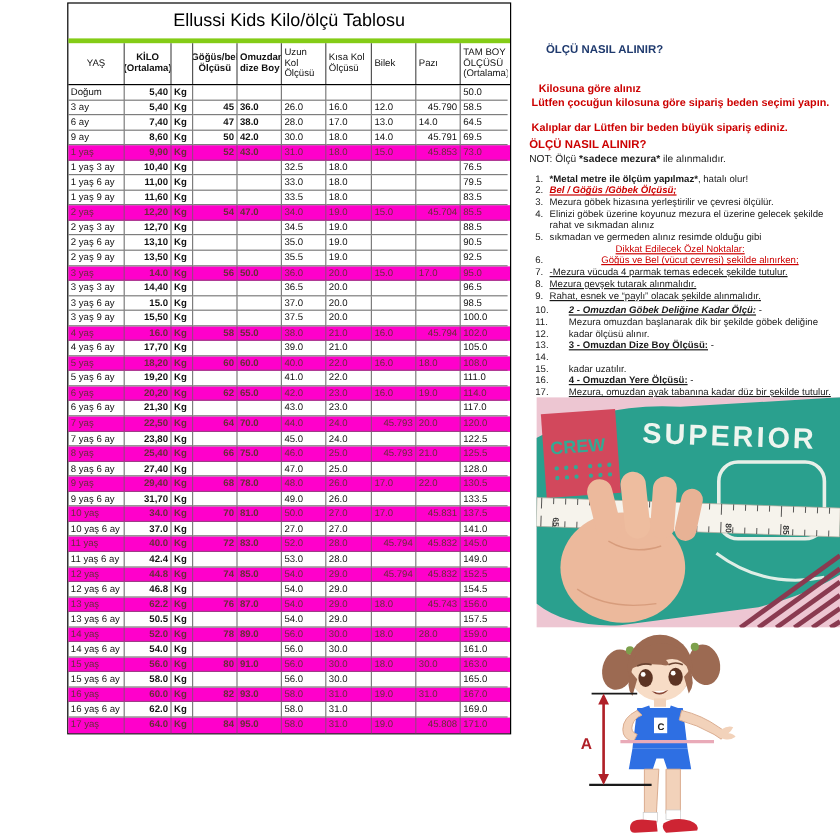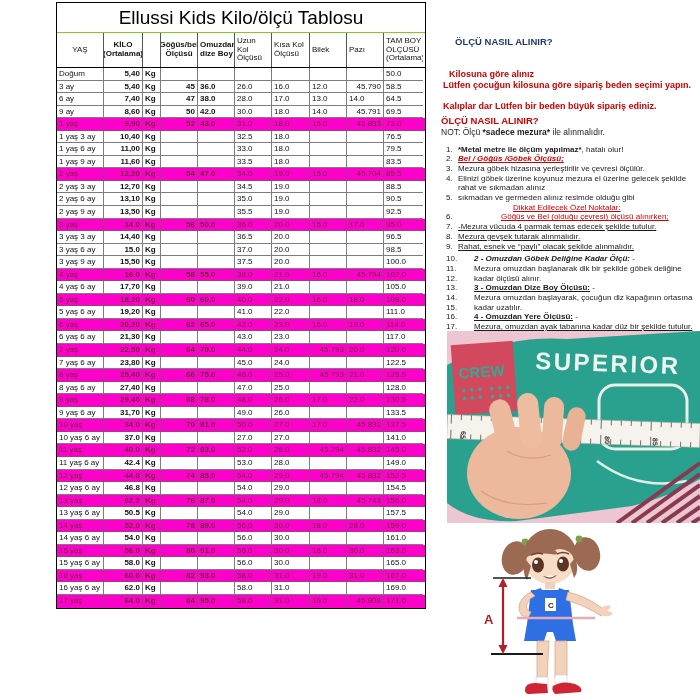--- a/index.html
+++ b/index.html
@@ -1,21 +1,21 @@
 <!DOCTYPE html>
 <html style="--hl: #ff00cb; --red: #cc0000; --blue: #1f3a6e;"><head>
 <meta charset="utf-8">
 <style>
   html,body{margin:0;padding:0;}
   body{width:700px;height:700px;background:#fff;position:relative;overflow:hidden;
        font-family:"Liberation Sans",sans-serif;color:#111;}
   
   .size-table{position:absolute;left:56px;top:2px;width:368px;border:1px solid #000;background:#fff;}
-  .table-title{height:29px;line-height:29px;text-align:center;font-size:19px;color:#000;
-               border-bottom:1px solid #84cc16;}
+  .table-title{height:29px;line-height:29px;text-align:center;font-size:15px;color:#000;
+               border-bottom:4px solid #84cc16;}
   .grid-row{display:grid;grid-template-columns:47px 39px 18px 37px 37px 37px 38px 37px 37px 39px;}
   .thead{height:34px;border-bottom:1px solid #000;}
   .th{border-right:1px solid #555;font-size:8px;line-height:8.6px;display:flex;align-items:center;
       padding:1px 2px;box-sizing:border-box;overflow:hidden;}
   .th:last-child{border-right:none;}
   .th.c{justify-content:center;text-align:center;}
   .th.b{font-weight:bold;}
   .tr{height:12.55px;}
   .td{border-right:1px solid #7d7d7d;border-bottom:1px solid #7d7d7d;font-size:8px;line-height:11.8px;
       white-space:nowrap;overflow:hidden;box-sizing:border-box;padding:0 2px;}
@@ -37,21 +37,21 @@
   .note{font-size:8.5px;margin:1px 0 0 1px;color:#222;}
   .inst{margin:8px 0 0 6px;}
   .li{display:flex;font-size:8px;line-height:9.7px;color:#1a1a1a;}
   .li .num{flex:none;width:12px;}
   .li.w .num{width:28px;}
   .li.ind{margin-left:12px;}
   .li.gap{margin-top:3px;}
   .b{font-weight:bold;}
   .u{text-decoration:underline;}
   .bu{font-weight:bold;text-decoration:underline;}
-  .biu{font-weight:bold;font-style:italic;}
+  .biu{font-weight:bold;font-style:italic;text-decoration:underline;}
   .ru{color:var(--red,#cc0000);text-decoration:underline;margin-left:43px;}
   .riu{color:var(--red,#cc0000);font-weight:bold;font-style:italic;text-decoration:underline;}
   
   .photo{position:absolute;left:447px;top:331px;width:253px;height:192px;}
   .figure{position:absolute;left:481px;top:528px;width:144px;height:170px;}
 </style>
 </head>
 <body>
 
 <div class="size-table">
@@ -615,21 +615,21 @@
       <div class="li">
         <span class="num">5.</span>
         <span><span>sıkmadan ve germeden alınız resimde olduğu gibi</span></span>
       </div>
       <div class="li ind">
         <span class="num"></span>
         <span><span class="ru">Dikkat Edilecek Özel Noktalar:</span></span>
       </div>
       <div class="li">
         <span class="num">6.</span>
-        <span><span class="ru">Göğüs ve Bel (olduğu çevresi) ölçüsü alınırken;</span></span>
+        <span><span class="ru">Göğüs ve Bel (vücut çevresi) şekilde alınırken;</span></span>
       </div>
       <div class="li">
         <span class="num">7.</span>
         <span><span class="u">-Mezura vücuda 4 parmak temas edecek şekilde tutulur.</span></span>
       </div>
       <div class="li">
         <span class="num">8.</span>
         <span><span class="u">Mezura gevşek tutarak alınmalıdır.</span></span>
       </div>
       <div class="li">
@@ -647,21 +647,20 @@
       <div class="li w">
         <span class="num">12.</span>
         <span><span>kadar ölçüsü alınır.</span></span>
       </div>
       <div class="li w">
         <span class="num">13.</span>
         <span><span class="bu">3 - Omuzdan Dize Boy Ölçüsü:</span><span> -</span></span>
       </div>
       <div class="li w">
         <span class="num">14.</span>
-        <span><span>Mezura omuzdan başlayarak, çocuğun diz kapağının ortasına</span></span>
       </div>
       <div class="li w">
         <span class="num">15.</span>
         <span><span>kadar uzatılır.</span></span>
       </div>
       <div class="li w">
         <span class="num">16.</span>
         <span><span class="bu">4 - Omuzdan Yere Ölçüsü:</span><span>  -</span></span>
       </div>
       <div class="li w">

